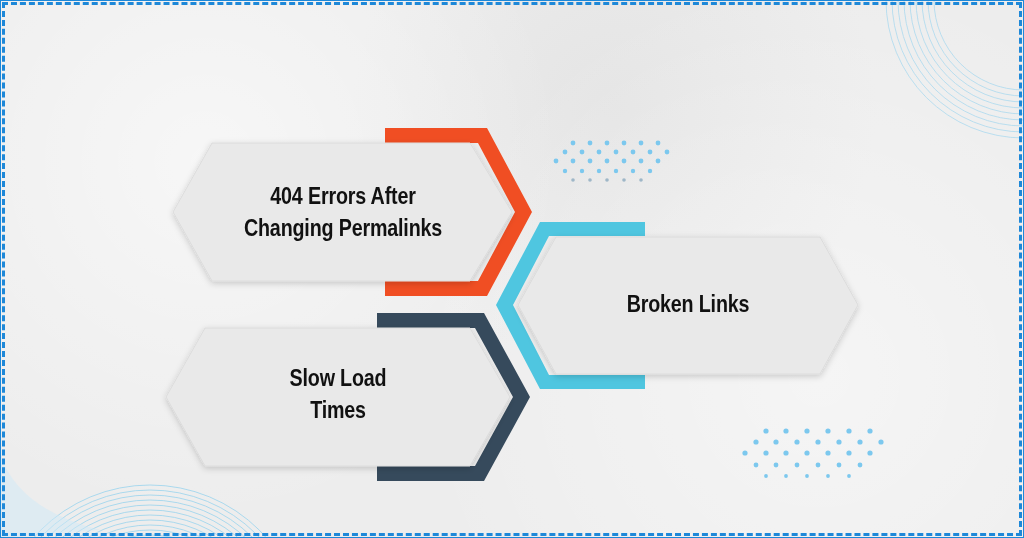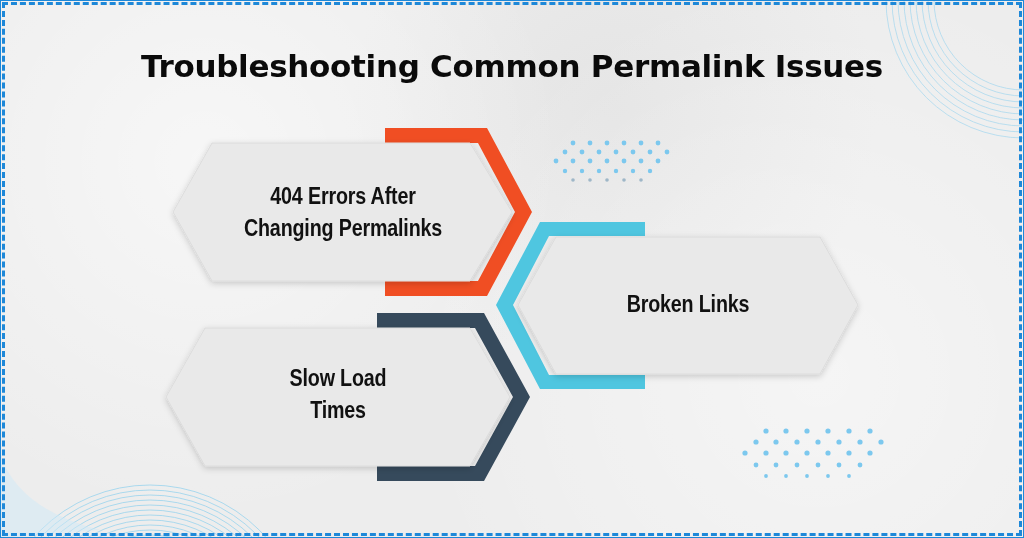--- a/index.html
+++ b/index.html
@@ -166,21 +166,20 @@
       <polygon points="377,313 484,313 530,397 484,481 377,481 377,466 475,466 513,397 475,328 377,328" fill="#364a5c"></polygon>
     </g>
 
     <polygon points="212,143 470,143 512,212 470,281 212,281 173,212" fill="#e9e9e9" stroke="#dcdcdc" stroke-width="1" filter="url(#shadow)"></polygon>
 
     <polygon points="556,237 820,237 858,305 820,374 556,374 518,305" fill="#e9e9e9" stroke="#dcdcdc" stroke-width="1" filter="url(#shadow)"></polygon>
 
     <polygon points="205,328 470,328 510,397 470,466 205,466 166,397" fill="#e9e9e9" stroke="#dcdcdc" stroke-width="1" filter="url(#shadow)"></polygon>
   </svg>
 
-  <div class="title">Troubleshooting Common Permalink Issues</div>
 
   <div class="label" style="left:193px; top:180px; width:300px;">
     <span>404 Errors After</span>
     <span>Changing Permalinks</span>
   </div>
 
   <div class="label" style="left:538px; top:288px; width:300px;">
     <span>Broken Links</span>
   </div>
 

